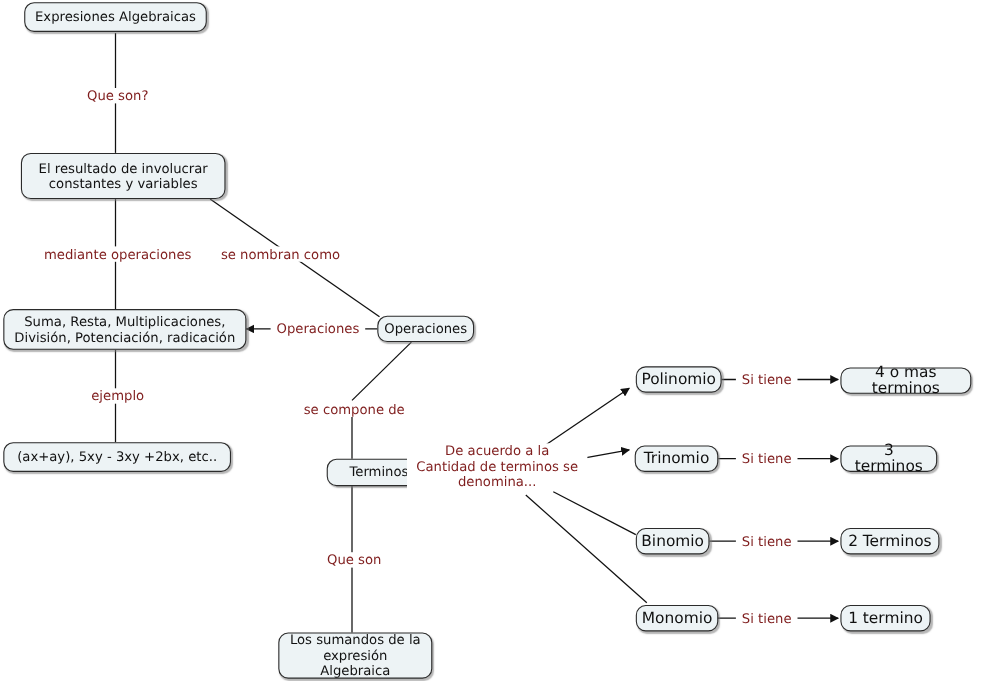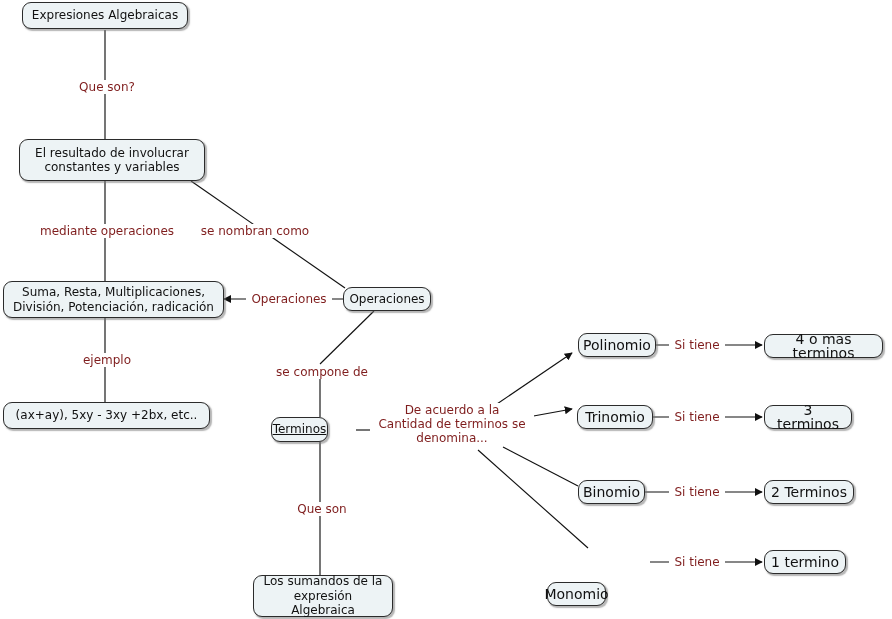--- a/index.html
+++ b/index.html
@@ -102,32 +102,32 @@
   <div class="node" style="left:19px; top:139px; width:186px; height:42px;">El resultado de involucrar
 constantes y variables</div>
 
   <div class="node" style="left:3px; top:281px; width:221px; height:37px;">Suma, Resta, Multiplicaciones,
 División, Potenciación, radicación</div>
 
   <div class="node" style="left:3px; top:402px; width:207px; height:27px;">(ax+ay), 5xy - 3xy +2bx, etc..</div>
 
   <div class="node" style="left:343px; top:287px; width:88px; height:24px;">Operaciones</div>
 
-  <div class="node" style="left:271px; top:417px; width:57px; height:25px;text-decoration:underline;">Terminos</div>
+  <div class="node" style="left:297px; top:417px; width:95px; height:25px;">Terminos</div>
 
   <div class="node" style="left:253px; top:575px; width:140px; height:42px;">Los sumandos de la
 expresión Algebraica</div>
 
   <div class="node small" style="left:578px; top:333px; width:78px; height:24px;">Polinomio</div>
 
   <div class="node small" style="left:577px; top:405px; width:76px; height:24px;">Trinomio</div>
 
   <div class="node small" style="left:578px; top:480px; width:67px; height:24px;">Binomio</div>
 
-  <div class="node small" style="left:547px; top:550px; width:59px; height:24px;margin-top:32px;">Monomio</div>
+  <div class="node small" style="left:578px; top:550px; width:75px; height:24px;">Monomio</div>
 
   <div class="node small" style="left:764px; top:334px; width:119px; height:24px;">4 o mas terminos</div>
 
   <div class="node small" style="left:764px; top:405px; width:88px; height:24px;">3 terminos</div>
 
   <div class="node small" style="left:764px; top:480px; width:90px; height:24px;">2 Terminos</div>
 
   <div class="node small" style="left:764px; top:550px; width:82px; height:24px;">1 termino</div>
 
   <div class="link-label" style="left:62px; top:80px; width:86px;">Que son?</div>

